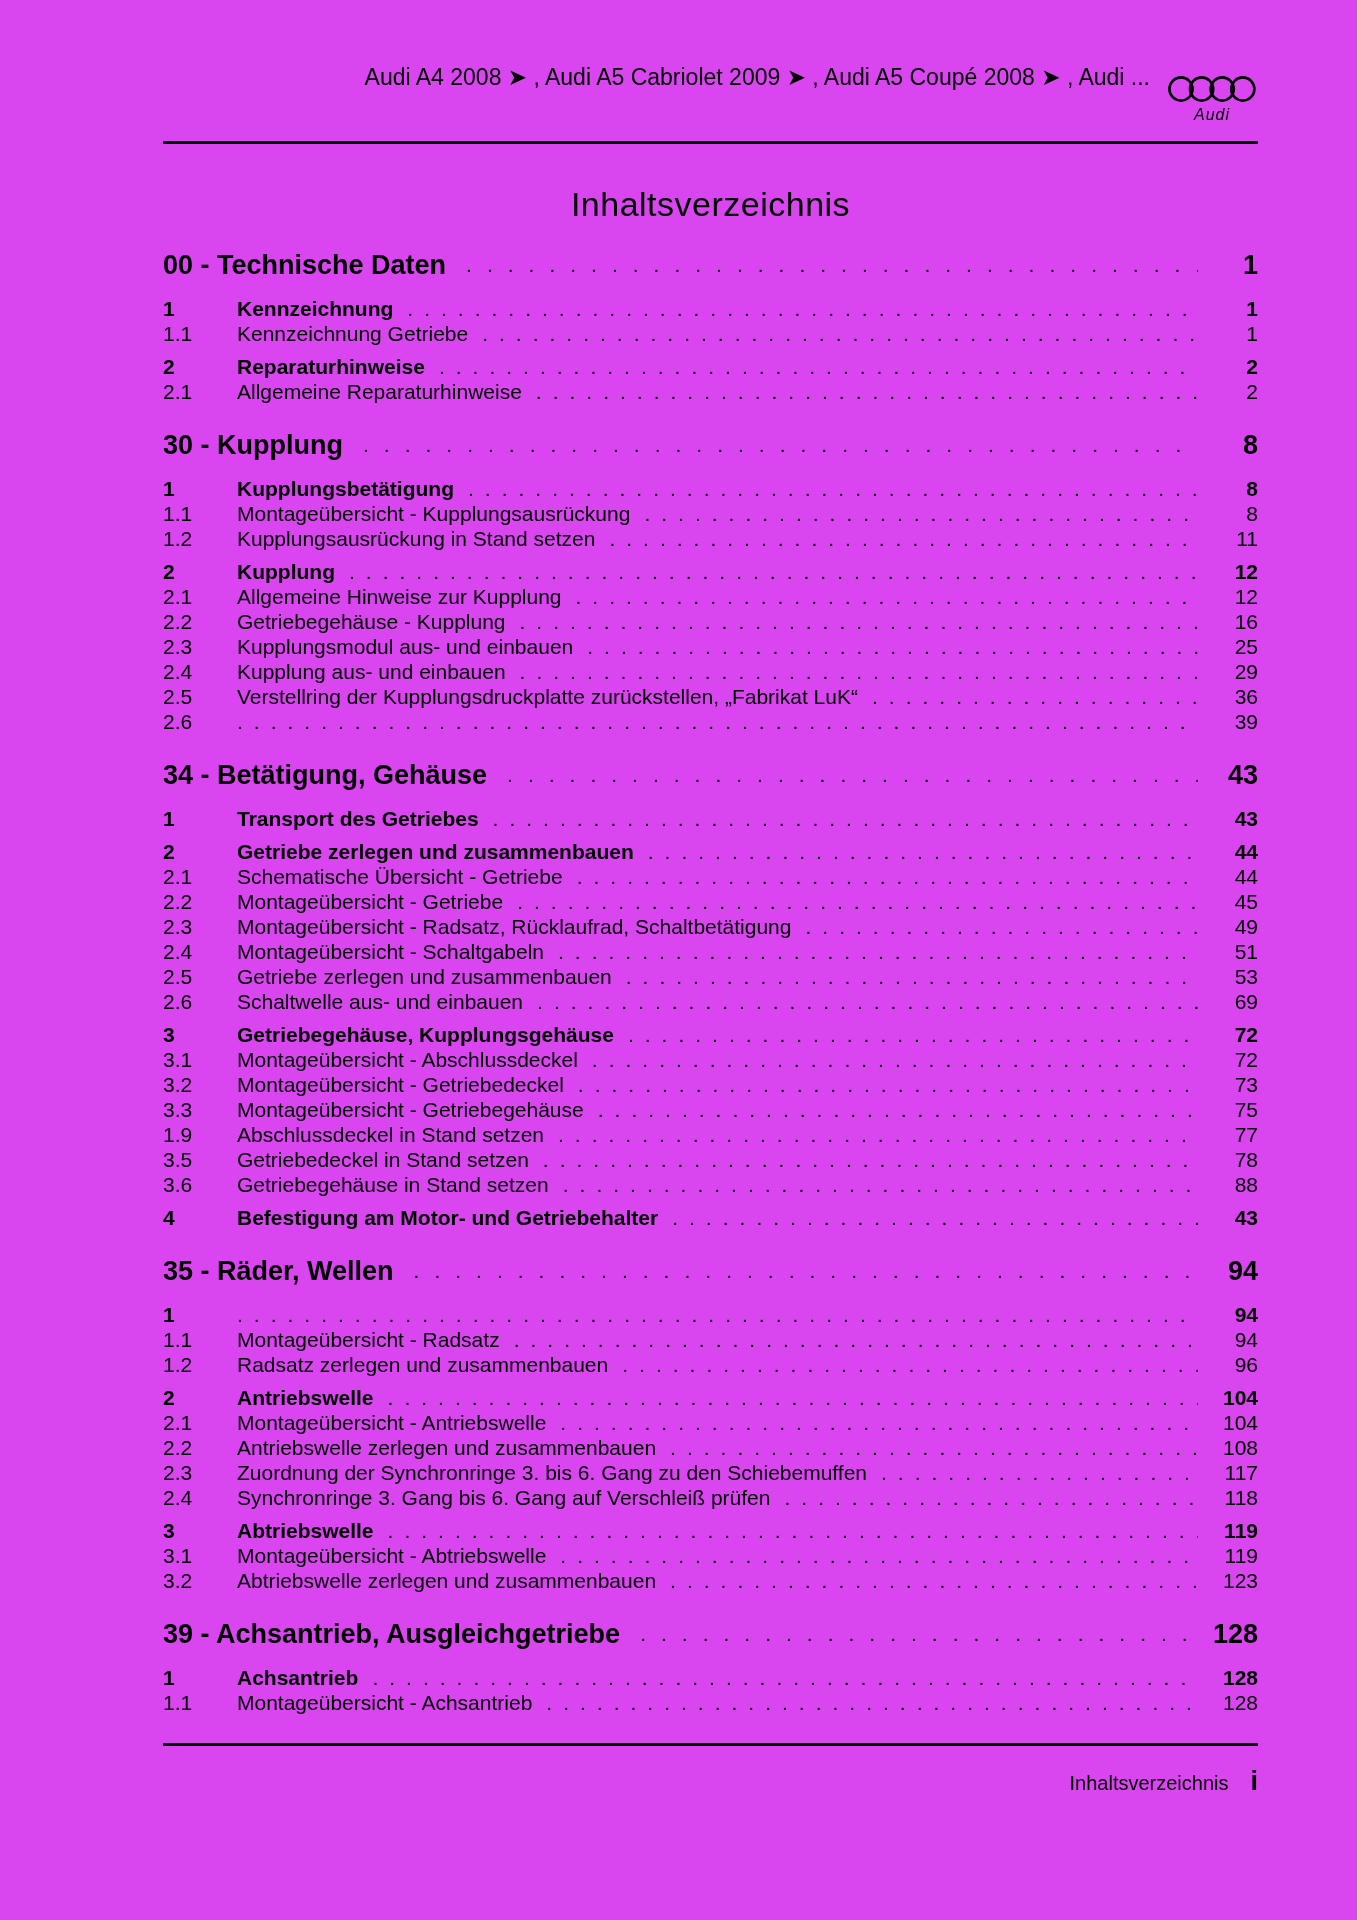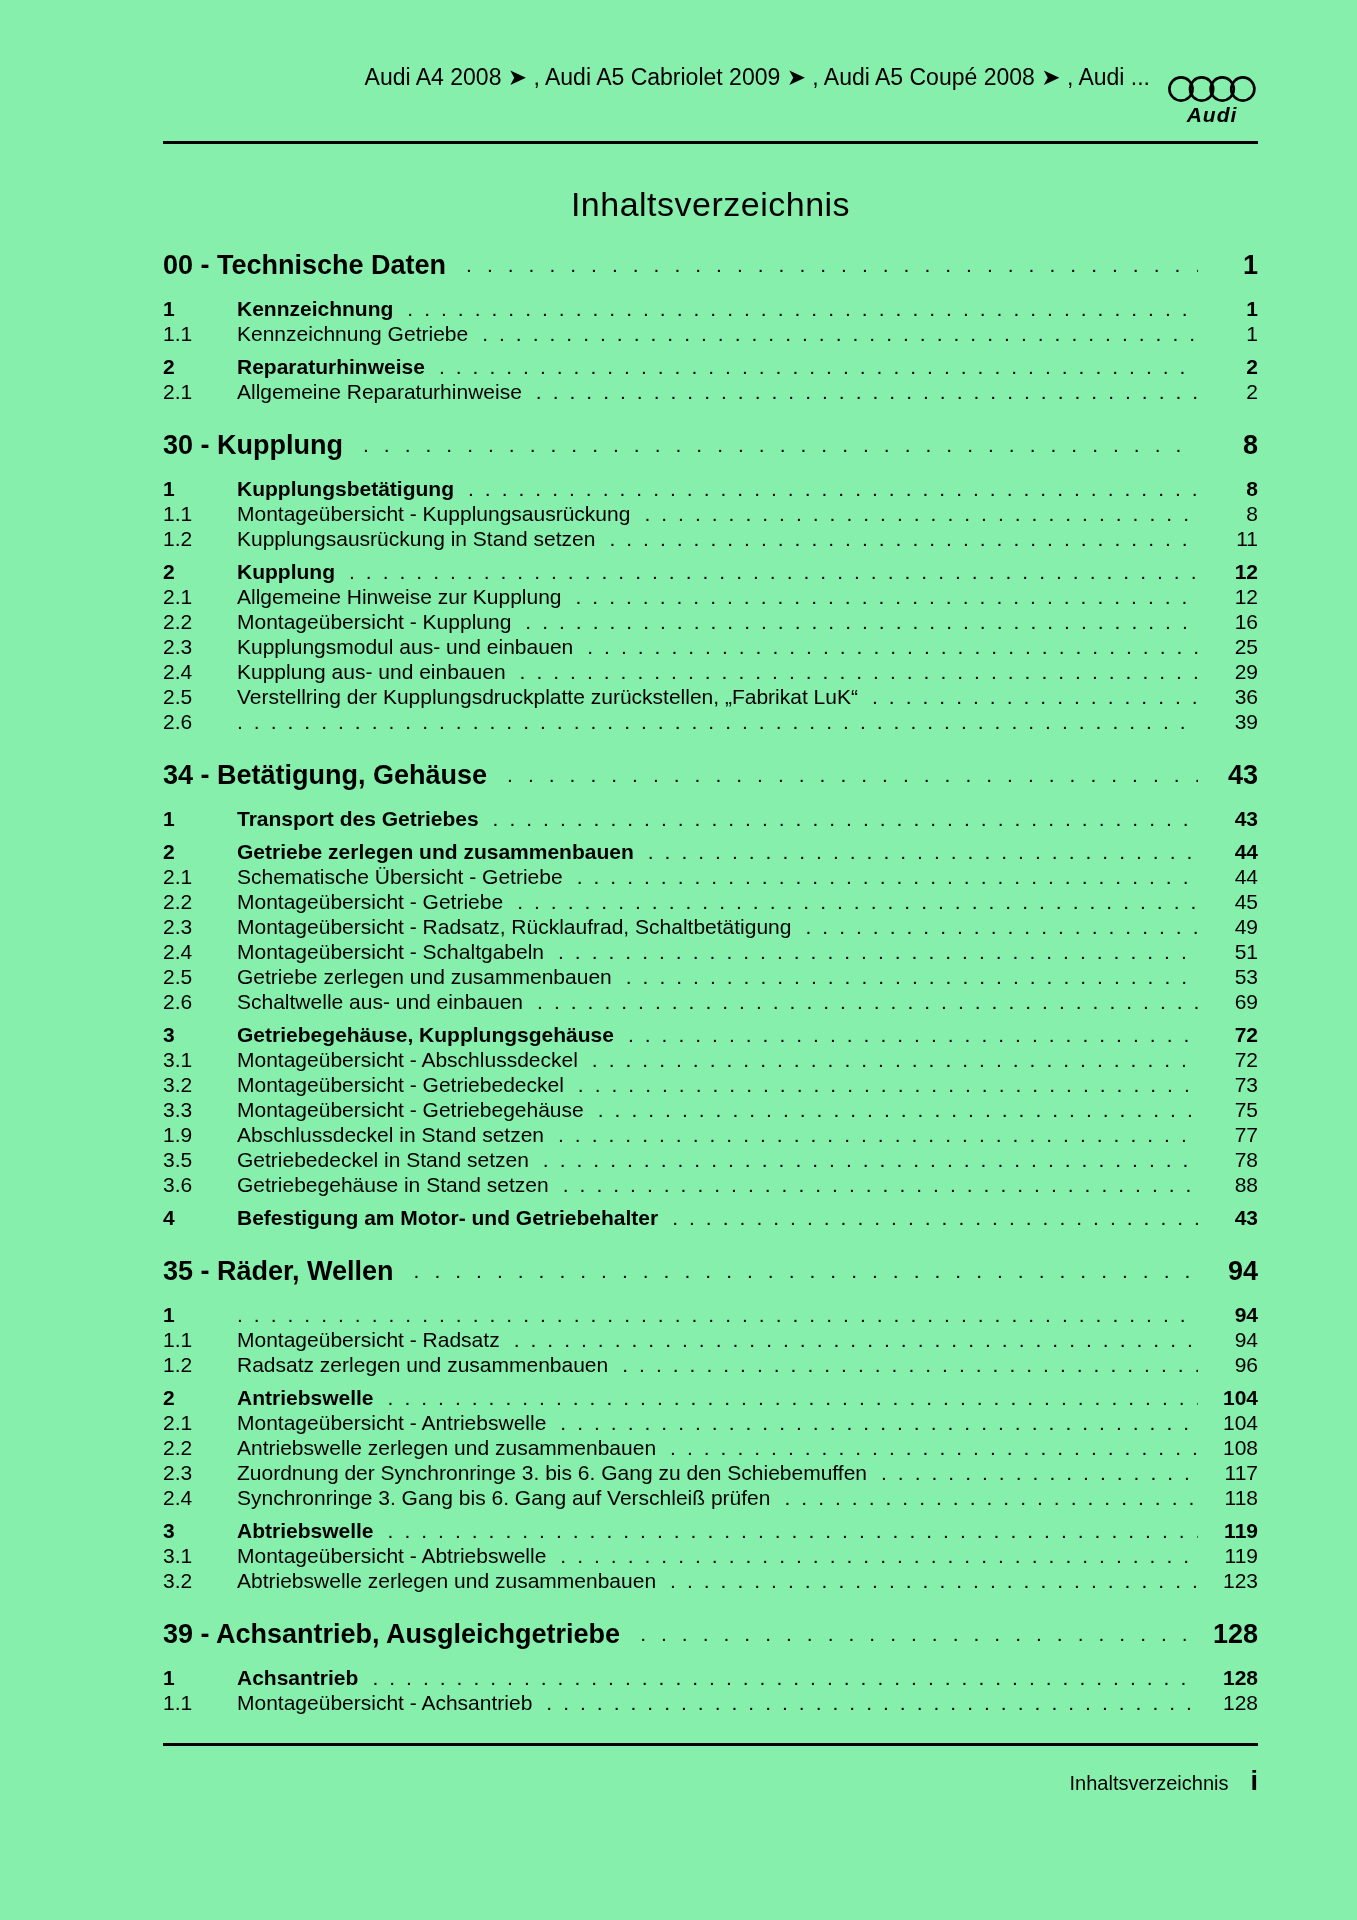--- a/index.html
+++ b/index.html
@@ -1,30 +1,30 @@
 <!DOCTYPE html>
 <html><head>
 <meta charset="utf-8">
 <style>
   html,body{margin:0;padding:0;background:#ffffff;}
   .page{
     position:relative;
     width:1357px;height:1920px;
     box-sizing:border-box;
-    background:#86efac;
+    background:#d946ef;
     color:#000;
     font-family:"Liberation Sans","DejaVu Sans",sans-serif;
     padding:64px 99px 0 163px;
     overflow:hidden;
   }
   
   .hdr{display:flex;align-items:flex-start;}
   .hdr-text{flex:1;text-align:right;font-size:23px;line-height:27px;white-space:nowrap;}
   .hdr-logo{flex:none;width:92px;margin-left:16px;margin-top:10px;text-align:center;}
-  .hdr-logo .wordmark{font-weight:700;font-style:italic;font-size:21px;letter-spacing:1px;line-height:20px;margin-top:1px;}
+  .hdr-logo .wordmark{font-weight:400;font-style:italic;font-size:16px;letter-spacing:1px;line-height:20px;margin-top:1px;}
   .hdr-rule{height:3px;background:#000;margin-top:16px;}
   
   .doc-title{margin-top:40px;text-align:center;font-size:34px;line-height:40px;font-weight:400;letter-spacing:0.5px;}
   
   .toc{margin-top:18px;}
   .trow{display:flex;align-items:flex-start;}
   .sec-head{font-size:27px;font-weight:700;line-height:34px;margin-top:24px;margin-bottom:14px;}
   .sec-head .lbl{flex:none;white-space:nowrap;padding-right:20px;}
   .sec-head .leader{font-size:21px;letter-spacing:15px;}
   .entry{font-size:21px;line-height:25px;}
@@ -140,21 +140,21 @@
 
   <div class="trow entry">
     <div class="num">2.1</div>
     <div class="lbl">Allgemeine Hinweise zur Kupplung</div>
     <div class="leader">......................................................................................................................................................</div>
     <div class="pnum">12</div>
   </div>
 
   <div class="trow entry">
     <div class="num">2.2</div>
-    <div class="lbl">Montageübersicht - Kupplung</div>
+    <div class="lbl">Getriebegehäuse - Kupplung</div>
     <div class="leader">......................................................................................................................................................</div>
     <div class="pnum">16</div>
   </div>
 
   <div class="trow entry">
     <div class="num">2.3</div>
     <div class="lbl">Kupplungsmodul aus- und einbauen</div>
     <div class="leader">......................................................................................................................................................</div>
     <div class="pnum">25</div>
   </div>

